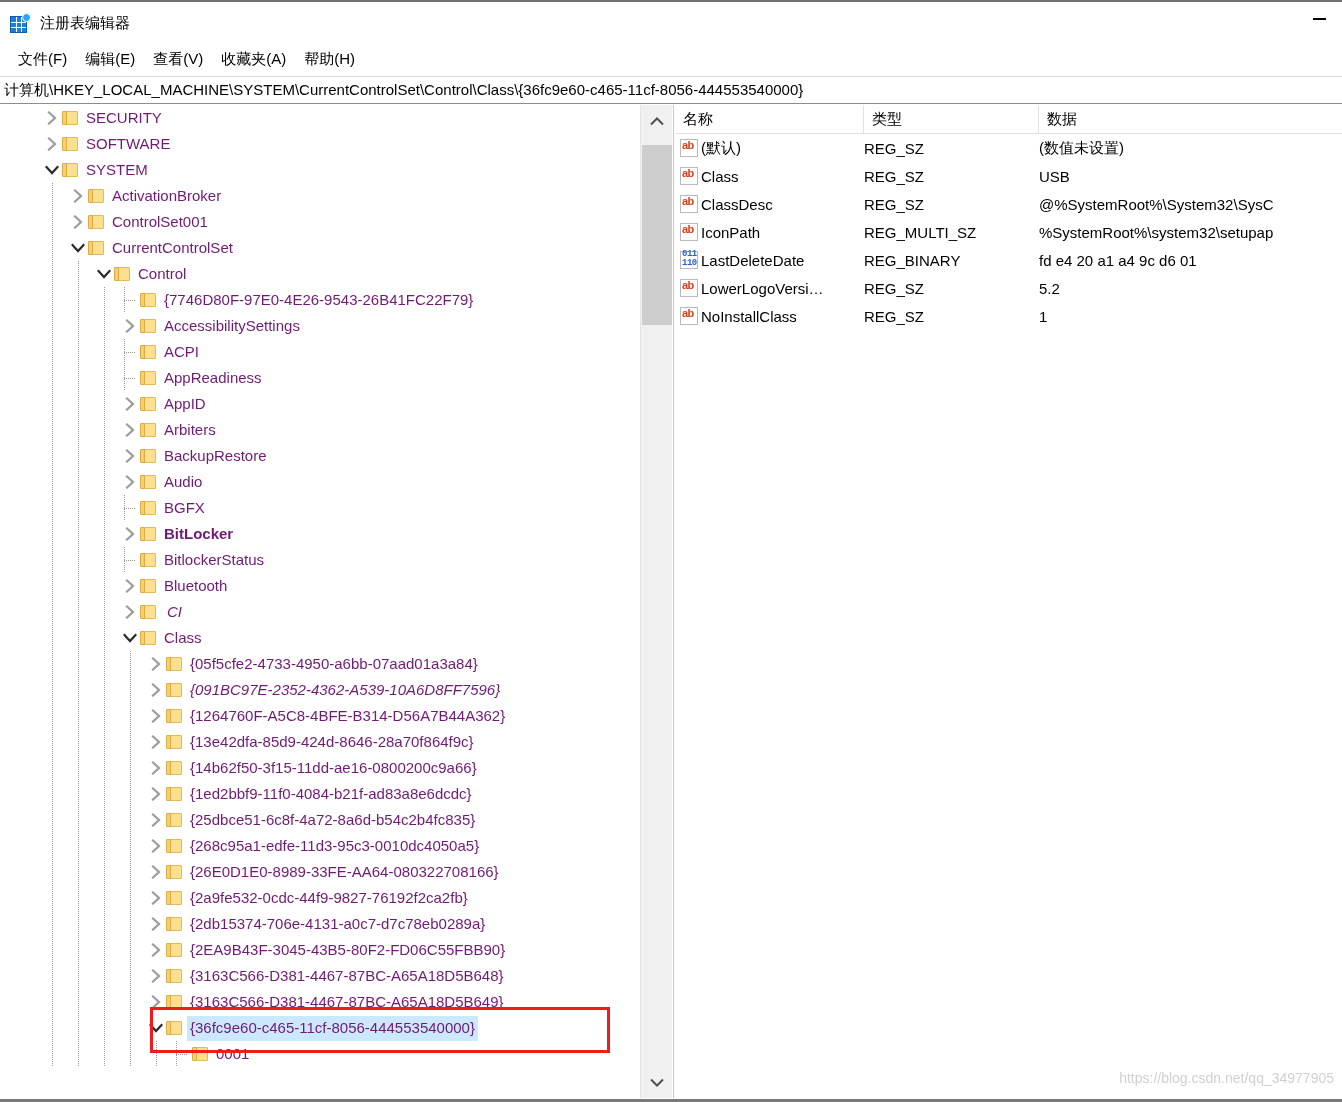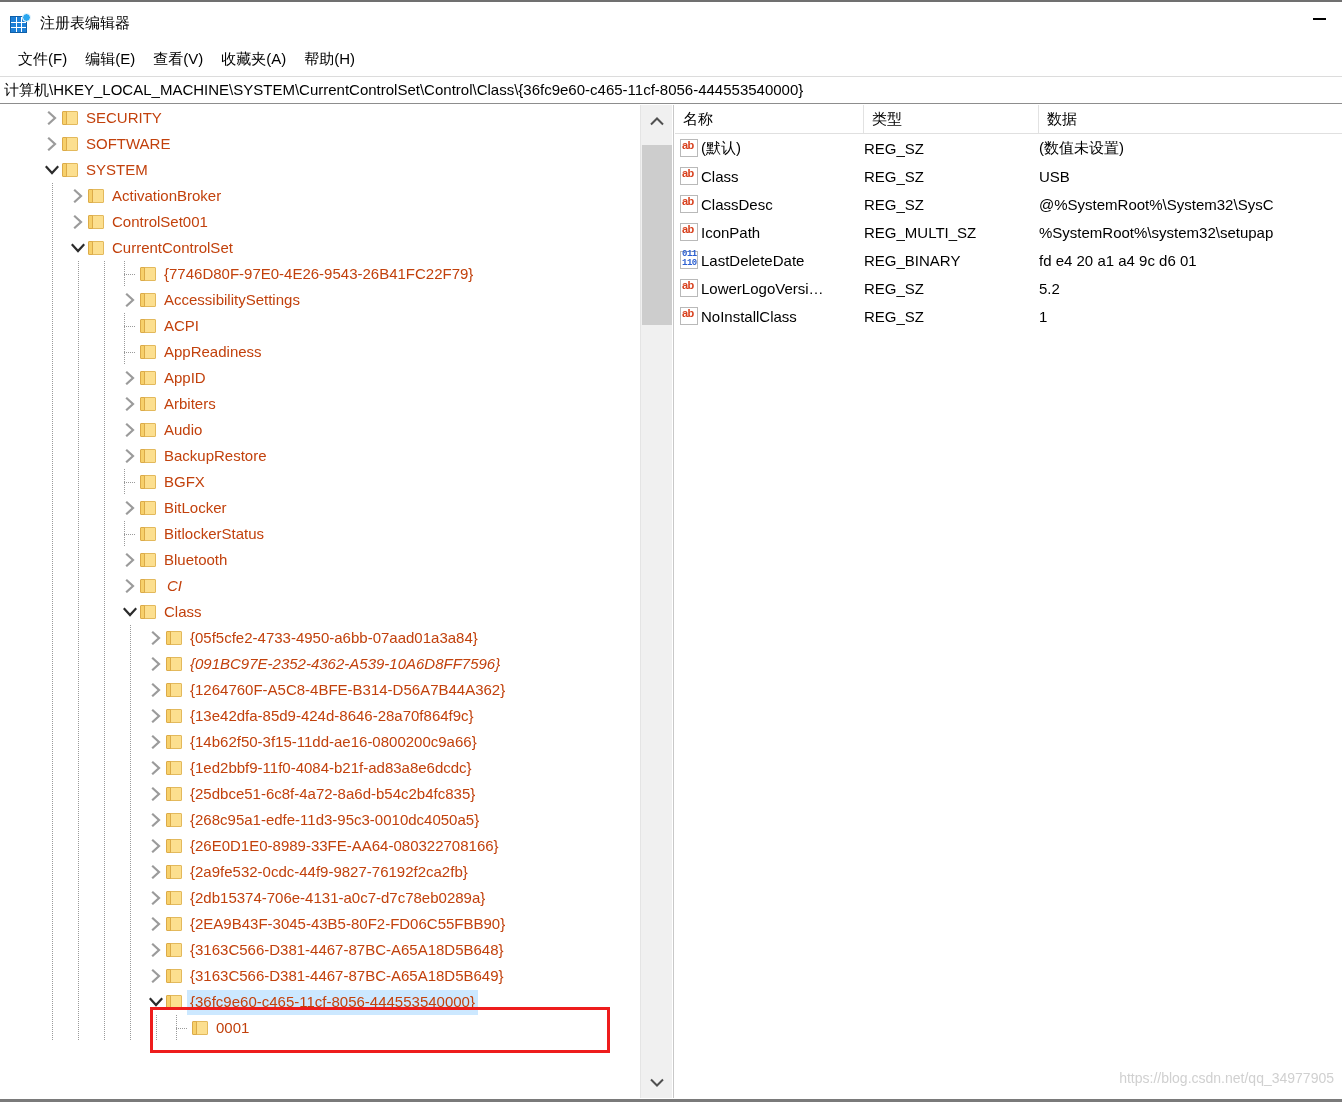--- a/index.html
+++ b/index.html
@@ -179,21 +179,21 @@
     background: #f7d06a;
     border: 1px solid #dcab49;
     box-sizing: border-box;
     border-radius: 1px 0 0 1px;
   }
   .label-box {
     position: absolute;
     font-size: 15px;
     line-height: 20px;
     padding: 2px 3px 3px 3px;
-    color: #c2410c;
+    color: #701a75;
   }
   
   .guide {
     position: absolute;
     top: 0;
     width: 1px;
     height: 26px;
     background-image: linear-gradient(to bottom, #9a9a9a 1px, transparent 1px);
     background-size: 1px 2px;
   }
@@ -440,20 +440,34 @@
           </div>
           <div class="folder" style="left: 88px; top: 5px;">
             <div class="fbody"></div>
             <div class="fspine"></div>
           </div>
           <div class="label-box" style="left: 109px; top: 1px;">CurrentControlSet</div>
         </div>
         <div class="tree-row">
           <div class="guide" style="left: 52px;"></div>
           <div class="guide" style="left: 78px;"></div>
+          <div class="twisty" style="left: 96px; top: 5px;">
+            <svg width="14" height="10" viewBox="0 0 14 10">
+              <path d="M1.5 2 L7 8 L12.5 2" stroke="#2b2b2b" stroke-width="2.2" fill="none" stroke-linecap="square"></path>
+            </svg>
+          </div>
+          <div class="folder" style="left: 114px; top: 5px;">
+            <div class="fbody"></div>
+            <div class="fspine"></div>
+          </div>
+          <div class="label-box" style="left: 135px; top: 1px;">Control</div>
+        </div>
+        <div class="tree-row">
+          <div class="guide" style="left: 52px;"></div>
+          <div class="guide" style="left: 78px;"></div>
           <div class="guide" style="left: 104px;"></div>
           <div class="elbow" style="left: 124px; width: 12px;"></div>
           <div class="guide" style="left: 124px;"></div>
           <div class="folder" style="left: 140px; top: 5px;">
             <div class="fbody"></div>
             <div class="fspine"></div>
           </div>
           <div class="label-box" style="left: 161px; top: 1px;">{7746D80F-97E0-4E26-9543-26B41FC22F79}</div>
         </div>
         <div class="tree-row">
@@ -531,36 +545,36 @@
           <div class="guide" style="left: 104px;"></div>
           <div class="twisty" style="left: 122px; top: 5px;">
             <svg width="10" height="14" viewBox="0 0 10 14">
               <path d="M2 1.5 L8 7 L2 12.5" stroke="#9b9b9b" stroke-width="2.2" fill="none" stroke-linecap="square"></path>
             </svg>
           </div>
           <div class="folder" style="left: 140px; top: 5px;">
             <div class="fbody"></div>
             <div class="fspine"></div>
           </div>
+          <div class="label-box" style="left: 161px; top: 1px;">BackupRestore</div>
+        </div>
+        <div class="tree-row">
+          <div class="guide" style="left: 52px;"></div>
+          <div class="guide" style="left: 78px;"></div>
+          <div class="guide" style="left: 104px;"></div>
+          <div class="twisty" style="left: 122px; top: 5px;">
+            <svg width="10" height="14" viewBox="0 0 10 14">
+              <path d="M2 1.5 L8 7 L2 12.5" stroke="#9b9b9b" stroke-width="2.2" fill="none" stroke-linecap="square"></path>
+            </svg>
+          </div>
+          <div class="folder" style="left: 140px; top: 5px;">
+            <div class="fbody"></div>
+            <div class="fspine"></div>
+          </div>
           <div class="label-box" style="left: 161px; top: 1px;">Audio</div>
-        </div>
-        <div class="tree-row">
-          <div class="guide" style="left: 52px;"></div>
-          <div class="guide" style="left: 78px;"></div>
-          <div class="guide" style="left: 104px;"></div>
-          <div class="twisty" style="left: 122px; top: 5px;">
-            <svg width="10" height="14" viewBox="0 0 10 14">
-              <path d="M2 1.5 L8 7 L2 12.5" stroke="#9b9b9b" stroke-width="2.2" fill="none" stroke-linecap="square"></path>
-            </svg>
-          </div>
-          <div class="folder" style="left: 140px; top: 5px;">
-            <div class="fbody"></div>
-            <div class="fspine"></div>
-          </div>
-          <div class="label-box" style="left: 161px; top: 1px;">BackupRestore</div>
         </div>
         <div class="tree-row">
           <div class="guide" style="left: 52px;"></div>
           <div class="guide" style="left: 78px;"></div>
           <div class="guide" style="left: 104px;"></div>
           <div class="elbow" style="left: 124px; width: 12px;"></div>
           <div class="guide" style="left: 124px;"></div>
           <div class="folder" style="left: 140px; top: 5px;">
             <div class="fbody"></div>
             <div class="fspine"></div>
@@ -573,21 +587,21 @@
           <div class="guide" style="left: 104px;"></div>
           <div class="twisty" style="left: 122px; top: 5px;">
             <svg width="10" height="14" viewBox="0 0 10 14">
               <path d="M2 1.5 L8 7 L2 12.5" stroke="#9b9b9b" stroke-width="2.2" fill="none" stroke-linecap="square"></path>
             </svg>
           </div>
           <div class="folder" style="left: 140px; top: 5px;">
             <div class="fbody"></div>
             <div class="fspine"></div>
           </div>
-          <div class="label-box" style="left: 161px; top: 1px;">BitLocker</div>
+          <div class="label-box" style="left: 161px; top: 1px; font-weight: bold;">BitLocker</div>
         </div>
         <div class="tree-row">
           <div class="guide" style="left: 52px;"></div>
           <div class="guide" style="left: 78px;"></div>
           <div class="guide" style="left: 104px;"></div>
           <div class="elbow" style="left: 124px; width: 12px;"></div>
           <div class="guide" style="left: 124px;"></div>
           <div class="folder" style="left: 140px; top: 5px;">
             <div class="fbody"></div>
             <div class="fspine"></div>

